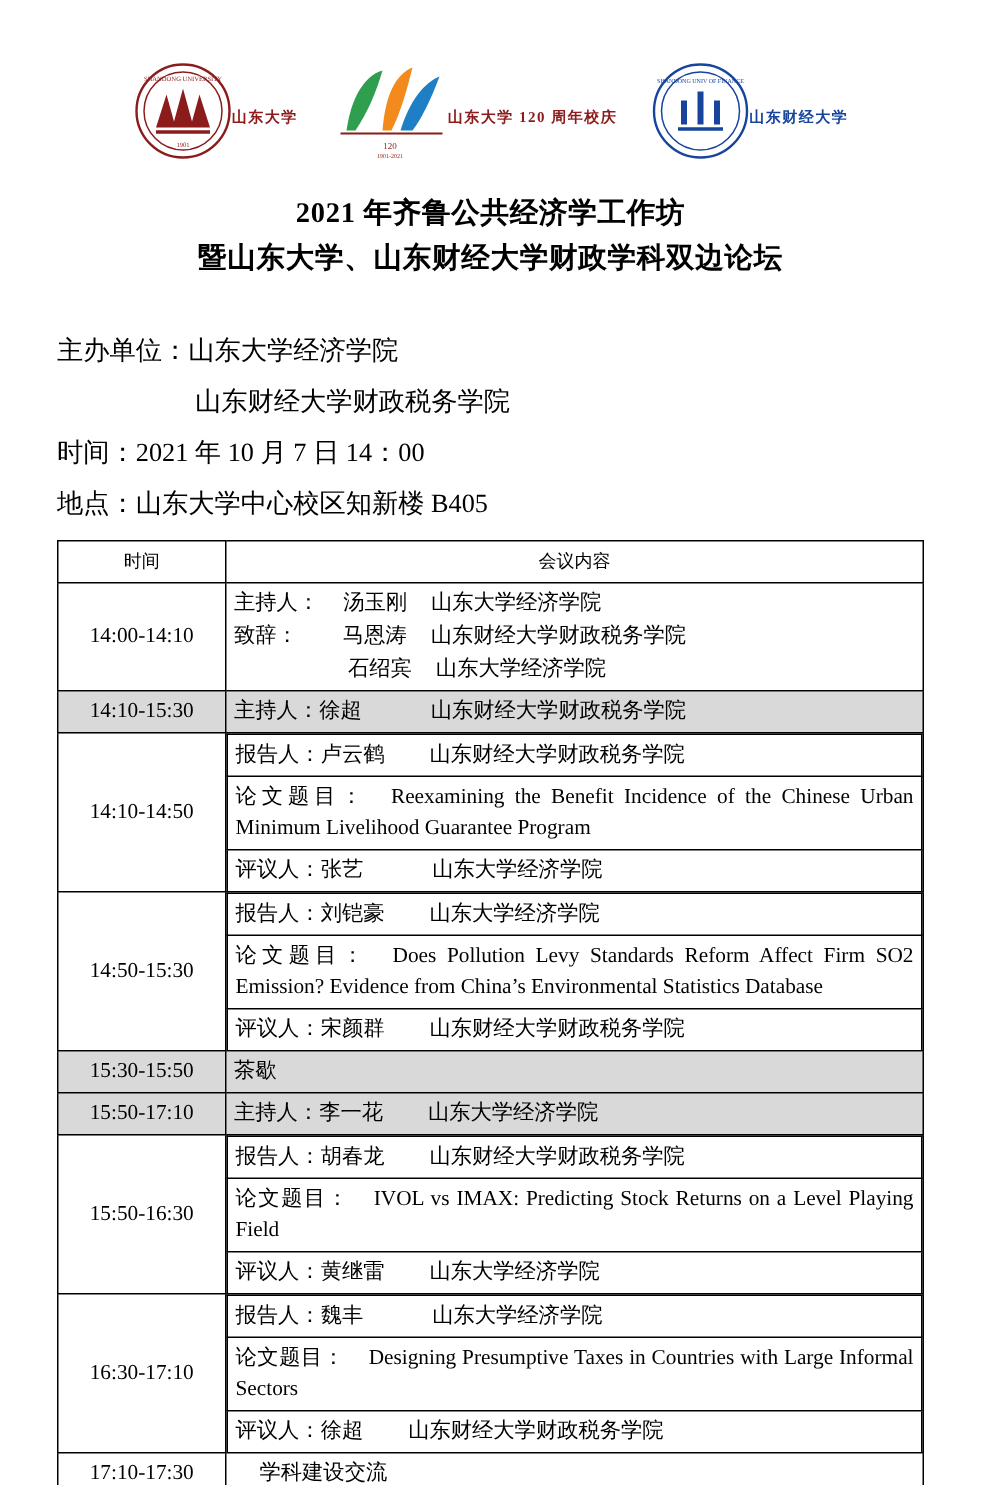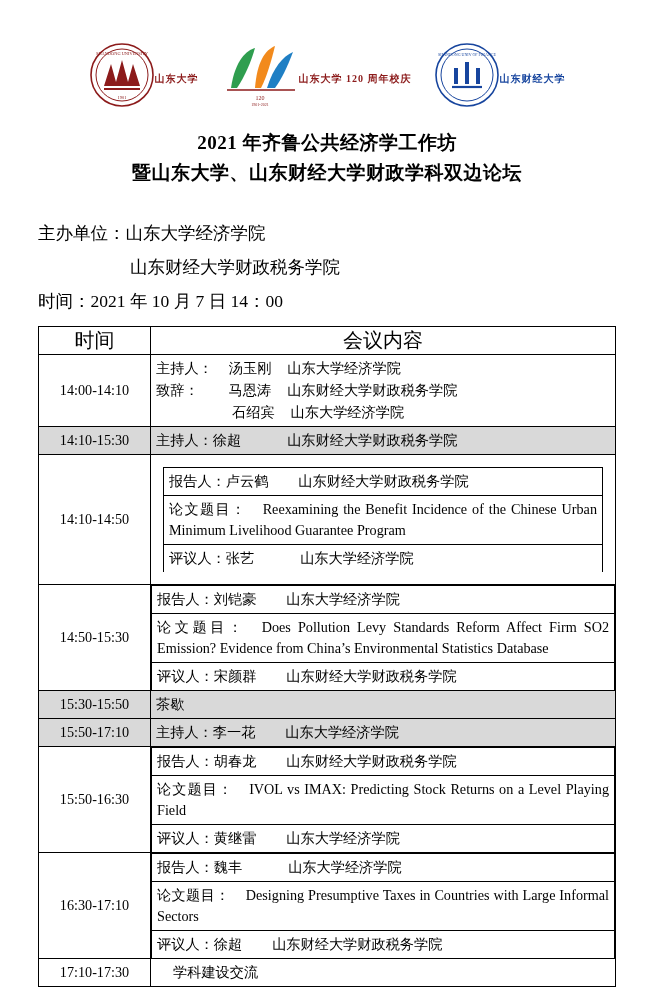--- a/index.html
+++ b/index.html
@@ -81,21 +81,21 @@
     line-height: 21px;
   }
   table.agenda td, table.agenda th {
     border: 1px solid #000;
     padding: 3px 5px;
     vertical-align: middle;
   }
   thead th {
     text-align: center;
     font-weight: normal;
-    font-size: 20px;
+    font-size: 12px;
     padding: 4px 5px;
   }
   .col-time { width: 112px; text-align: center; }
   .row-shade { background: #d9d9d9; }
   .gap-s { display: inline-block; width: 16px; }
   .gap-m { display: inline-block; width: 30px; }
   .gap-l { display: inline-block; width: 46px; }
   .sub-line { display: block; }
   .sub-line + .sub-line { margin-top: 1px; }
   .justify {
@@ -166,20 +166,23 @@
   <div class="meta">
     <div class="meta-row">
       <span>主办单位：</span><span>山东大学经济学院</span>
     </div>
     <div class="meta-row">
       <span class="indent">山东财经大学财政税务学院</span>
     </div>
     <div class="meta-row">
       <span>时间：</span><span>2021 年 10 月 7 日 14：00</span>
     </div>
+    <div class="meta-row">
+      <span>地点：</span><span>山东大学中心校区知新楼 B405</span>
+    </div>
   </div>
 
   <table class="agenda">
     <thead>
       <tr>
         <th class="col-time">时间</th>
         <th>会议内容</th>
       </tr>
     </thead>
     <tbody>
@@ -201,21 +204,21 @@
 
       <tr class="row-shade">
         <td class="col-time">14:10-15:30</td>
         <td class="host-cell">
           <span>主持人：</span><span>徐超</span><span class="gap-l"></span><span>山东财经大学财政税务学院</span>
         </td>
       </tr>
 
       <tr>
         <td class="col-time">14:10-14:50</td>
-        <td style="padding:12px;">
+        <td style="padding:0;">
           <table class="inner-tbl">
             <tbody>
                 <tr>
               <td>
                 <span>报告人：</span><span>卢云鹤</span><span class="gap-m"></span><span>山东财经大学财政税务学院</span>
               </td>
             </tr>
             <tr>
               <td class="justify">
                 <span>论文题目：</span><span class="gap-s"></span><span class="en">Reexamining the Benefit Incidence of the Chinese Urban Minimum Livelihood Guarantee Program</span>

